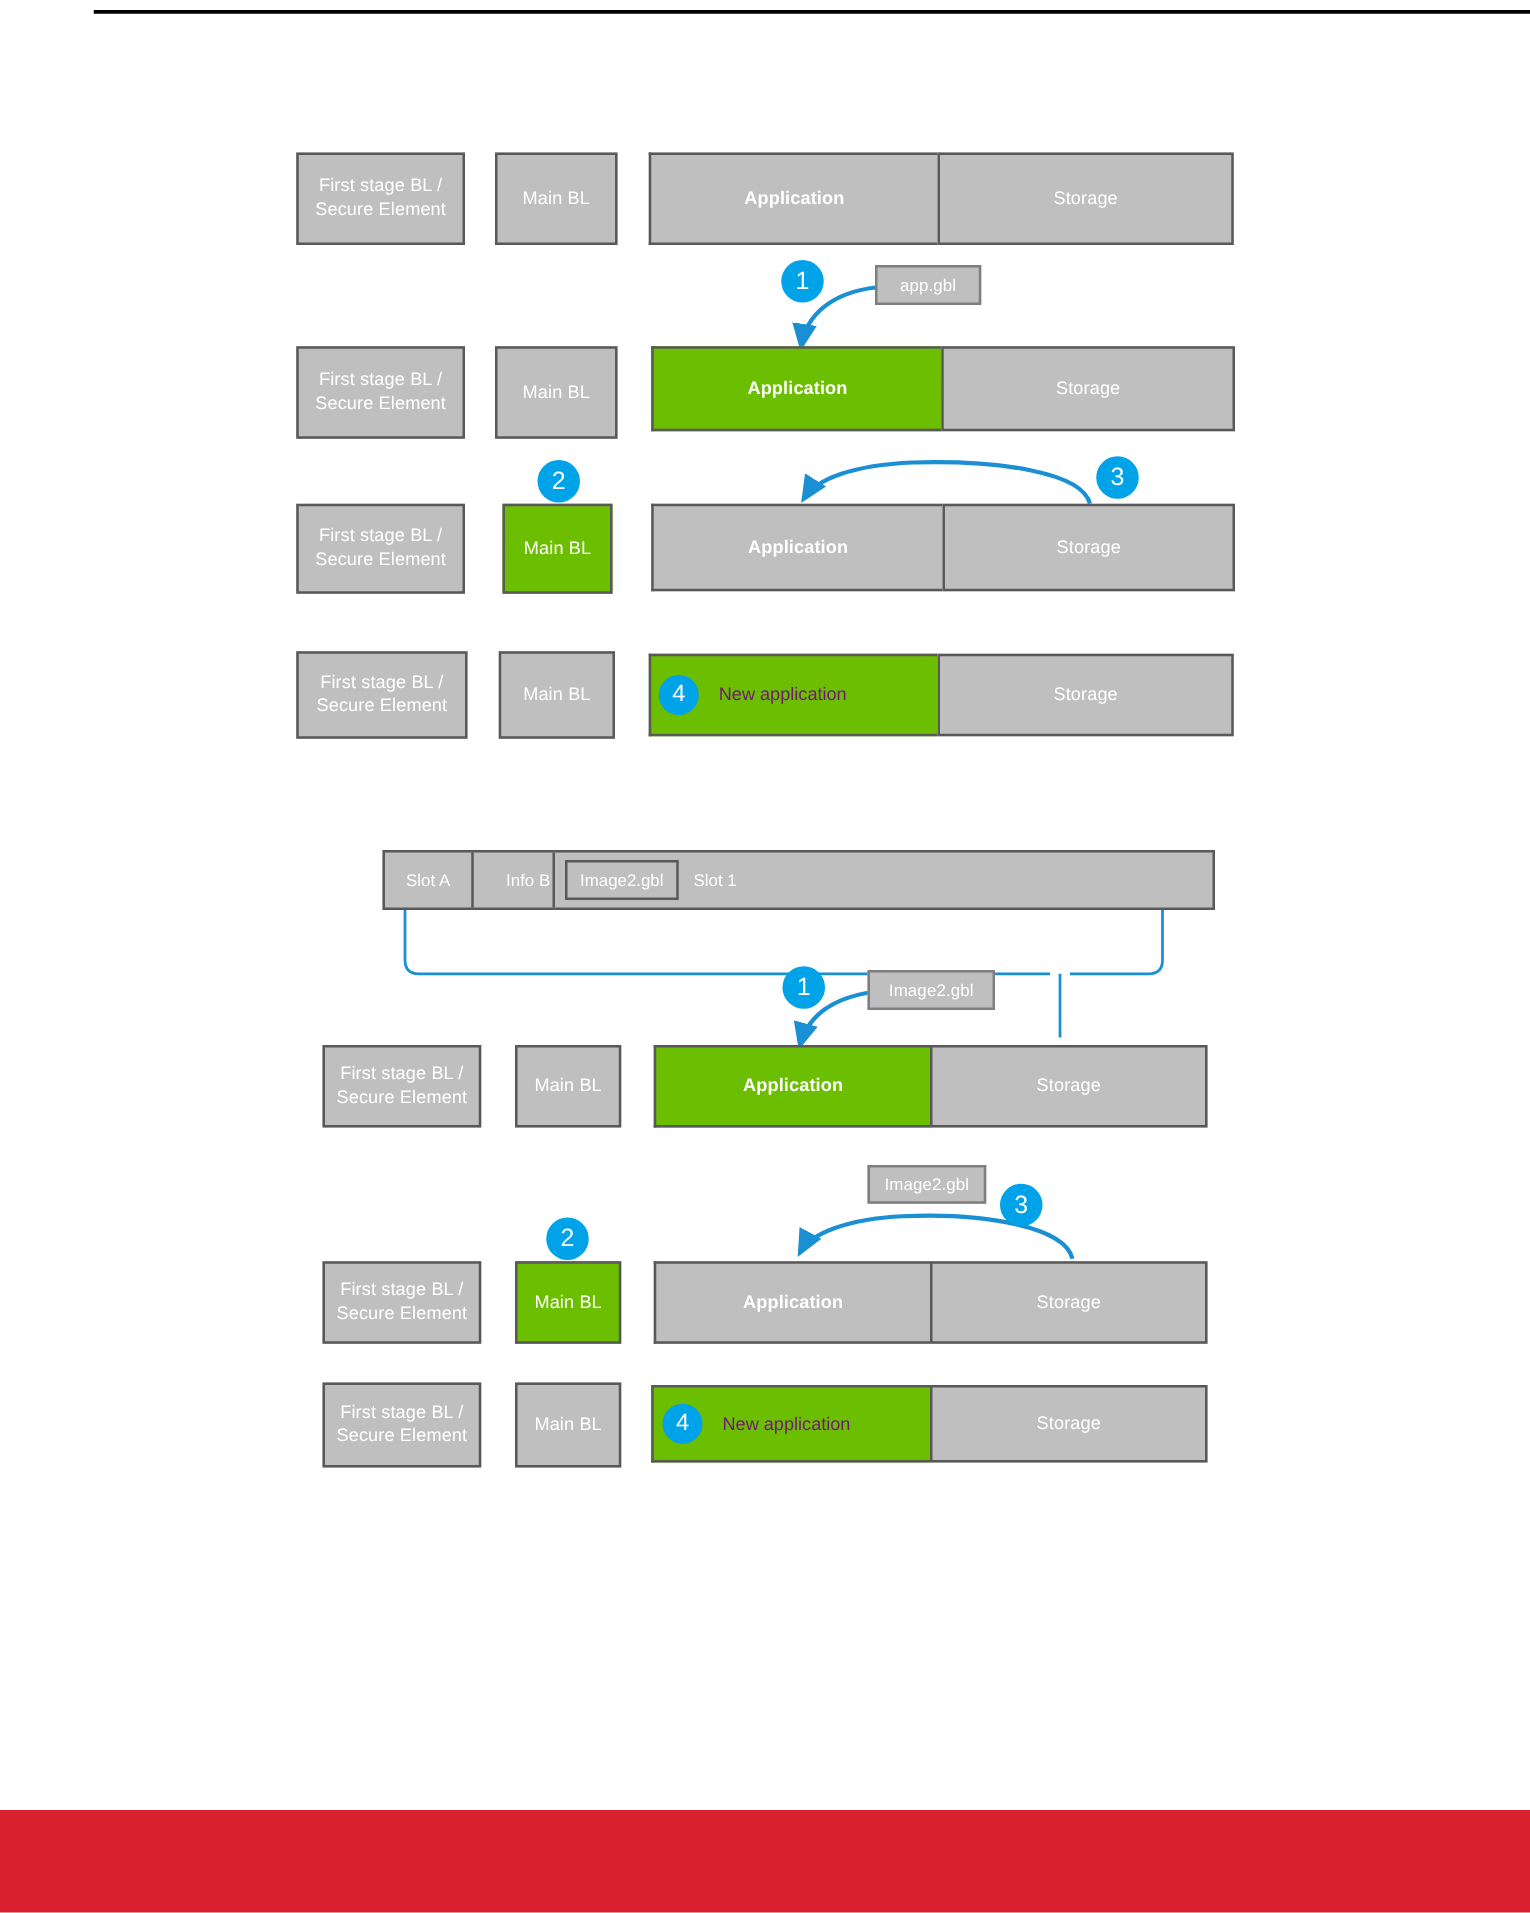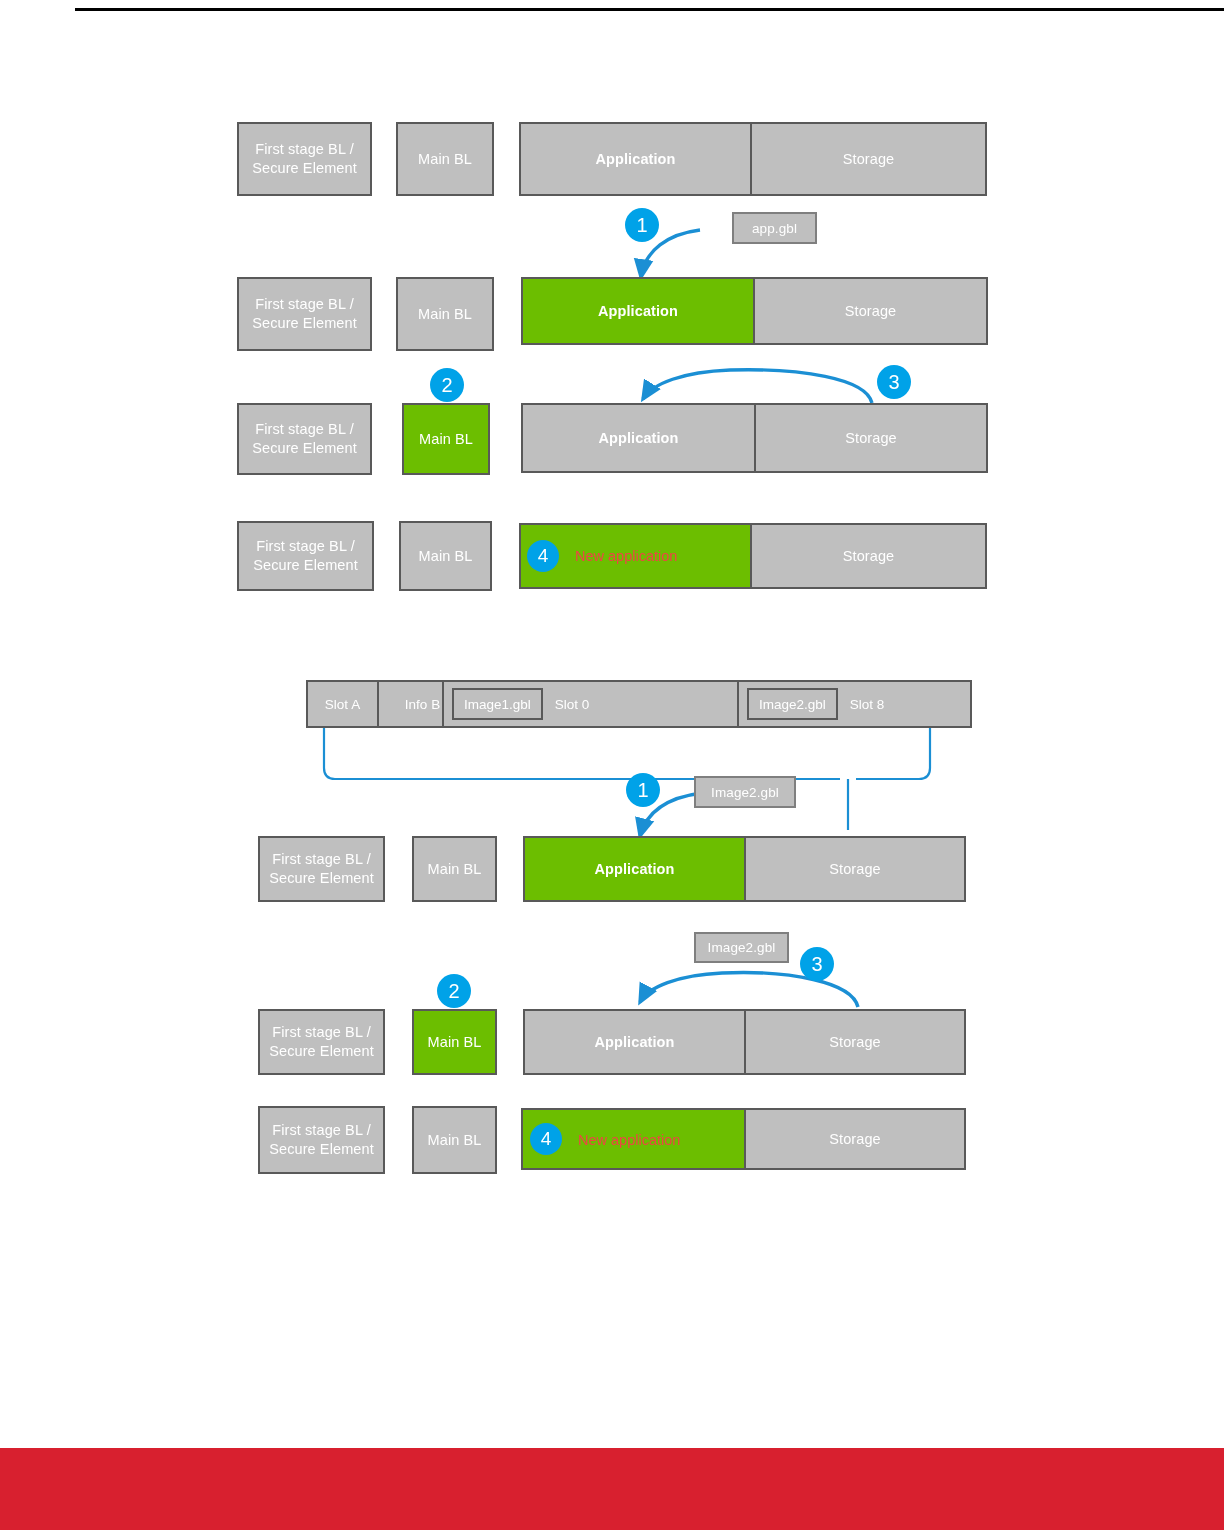--- a/index.html
+++ b/index.html
@@ -148,21 +148,21 @@
   }
   .badge.small {
     width: 32px;
     height: 32px;
     font-size: 19px;
   }
 
   
   .inbar-label {
     position: absolute;
-    color: #ef4444;
+    color: #701a75;
     font-size: 14.5px;
     z-index: 5;
     display: flex;
     align-items: center;
     height: 20px;
   }
 </style>
 </head>
 <body>
 
@@ -193,21 +193,21 @@
 
       <path d="M 858 1007 C 852 982 790 970 722 973 C 678 975 648 987 640 1002" fill="none" stroke="#1b8fd4" stroke-width="3.4" marker-end="url(#ah)"></path>
     </svg>
 
     <div class="mbox" style="left:237px; top:122px; width:135px; height:74px;">First stage BL /
 Secure Element</div>
     <div class="mbox" style="left:396px; top:122px; width:98px; height:74px;">Main BL</div>
     <div class="mbox nb-right" style="left:519px; top:122px; width:231px; height:74px;">Application</div>
     <div class="mbox" style="left:750px; top:122px; width:237px; height:74px;">Storage</div>
 
-    <div class="chip" style="left:732px; top:212px; width:85px; height:32px;">app.gbl</div>
+    <div class="chip" style="left:700px; top:212px; width:85px; height:32px;">app.gbl</div>
     <div class="badge" style="left:625px; top:208px;">1</div>
 
     <div class="mbox" style="left:237px; top:277px; width:135px; height:74px;">First stage BL /
 Secure Element</div>
     <div class="mbox" style="left:396px; top:277px; width:98px; height:74px;">Main BL</div>
     <div class="mbox green nb-right" style="left:521px; top:277px; width:232px; height:68px;">Application</div>
     <div class="mbox" style="left:753px; top:277px; width:235px; height:68px;">Storage</div>
 
     <div class="badge" style="left:430px; top:368px;">2</div>
     <div class="badge" style="left:877px; top:365px;">3</div>
@@ -222,27 +222,23 @@
 Secure Element</div>
     <div class="mbox" style="left:399px; top:521px; width:93px; height:70px;">Main BL</div>
     <div class="mbox green nb-right" style="left:519px; top:523px; width:231px; height:66px;"></div>
     <div class="badge small" style="left:527px; top:540px;">4</div>
     <div class="inbar-label" style="left:575px; top:546px;">New application</div>
     <div class="mbox" style="left:750px; top:523px; width:237px; height:66px;">Storage</div>
 
     <div class="slotbar" style="left:306px; top:680px; width:666px; height:48px;">
       <div class="slotcell center" style="width:71px;">Slot A</div>
       <div class="slotcell center" style="width:65px;padding-left:24px;">Info B</div>
-      <div class="slotcell" style="width:295px;">
-        <div class="slot-inner-chip">Image1.gbl</div>
-        <span class="slot-label">Slot 0</span>
-      </div>
       <div class="slotcell last" style="flex:1 1 auto;">
         <div class="slot-inner-chip">Image2.gbl</div>
-        <span class="slot-label">Slot 8</span>
+        <span class="slot-label">Slot 1</span>
       </div>
     </div>
 
     <div class="chip" style="left:694px; top:776px; width:102px; height:32px;">Image2.gbl</div>
     <div class="badge" style="left:626px; top:773px;">1</div>
 
     <div class="mbox" style="left:258px; top:836px; width:127px; height:66px;">First stage BL /
 Secure Element</div>
     <div class="mbox" style="left:412px; top:836px; width:85px; height:66px;">Main BL</div>
     <div class="mbox green nb-right" style="left:523px; top:836px; width:221px; height:66px;">Application</div>

